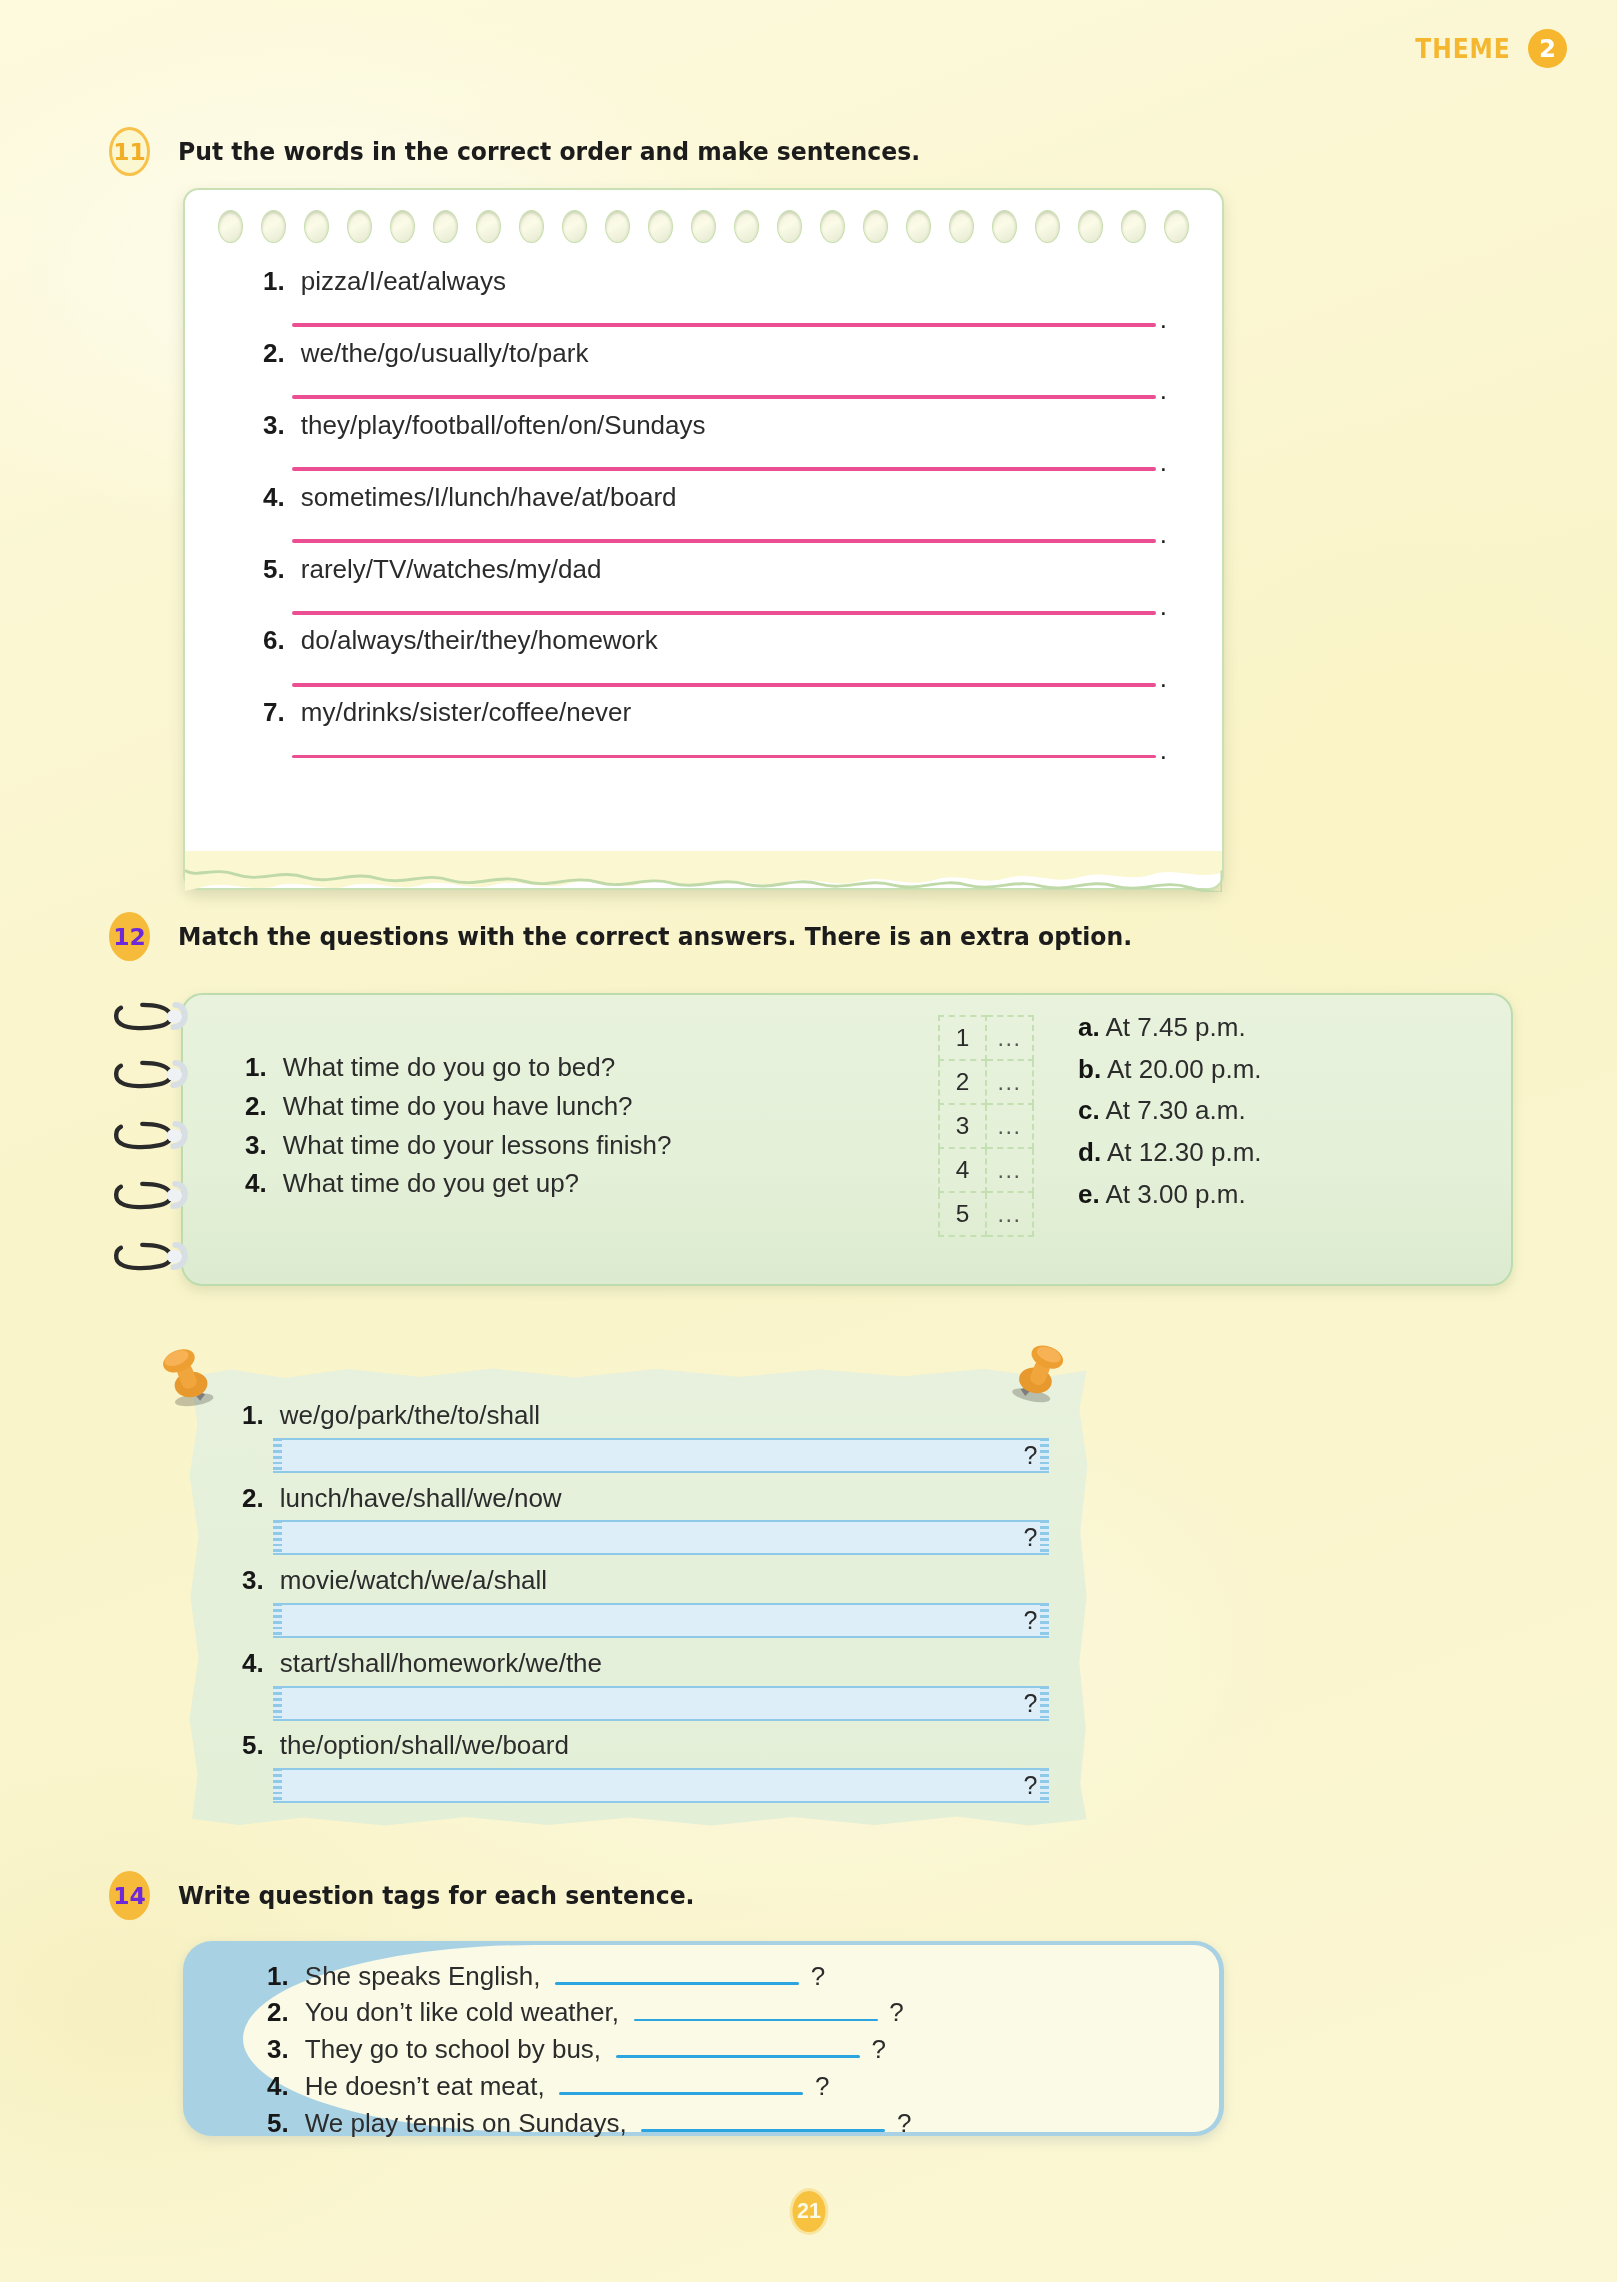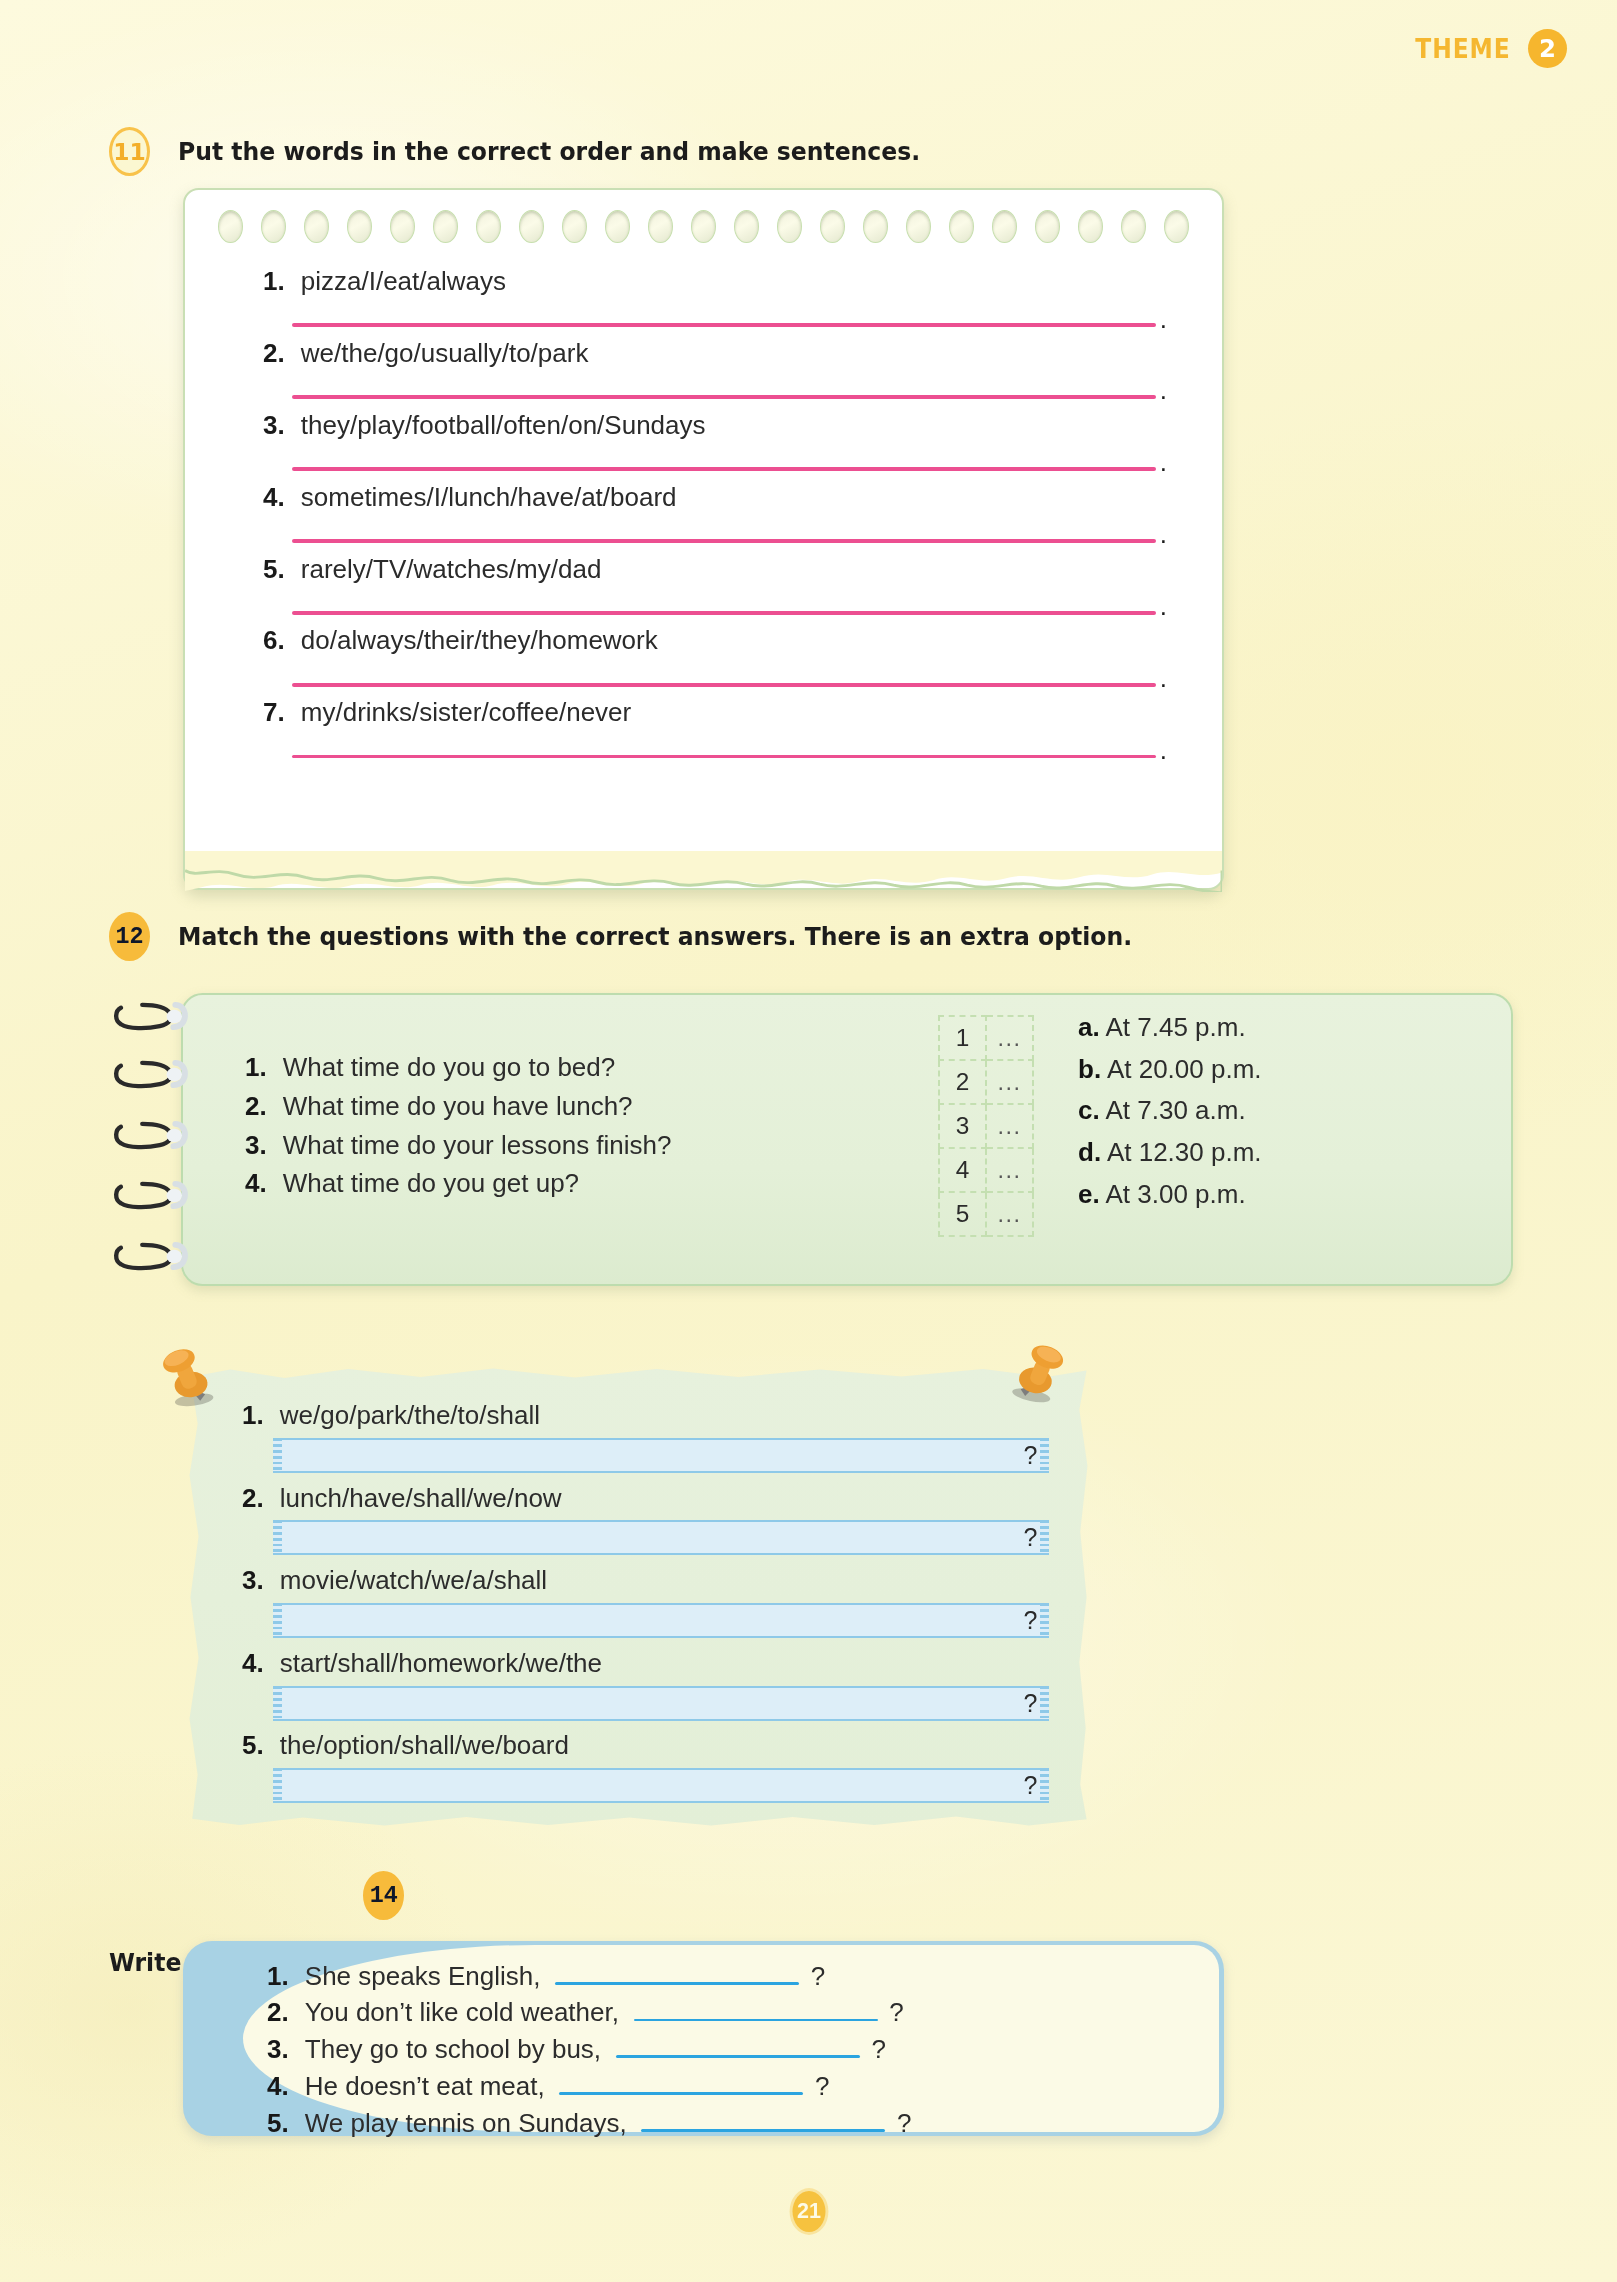--- a/index.html
+++ b/index.html
@@ -48,21 +48,21 @@
   
   .ex-head { position: absolute; display: flex; align-items: center; gap: 28px; }
   .ex-badge {
     width: 41px; height: 49px; border-radius: 50%;
     border: 3.4px solid #f8c24a; background: #fbf7d1;
     display: flex; align-items: center; justify-content: center;
     color: #f3ae28; font-weight: 700; font-size: 23.4px;
     font-family: "DejaVu Sans", sans-serif;
     flex: none;
   }
-  .ex-badge.filled { background: #f7bb3b; color: #0f172a; border-color: #f7bb3b; font-family: Liberation Mono, monospace; }
+  .ex-badge.filled { background: #f7bb3b; color: #6d28d9; border-color: #f7bb3b; }
   .ex-title {
     font-family: "DejaVu Sans", sans-serif;
     font-weight: 700; font-size: 25px; color: #1c1c1c;
     transform: scaleX(.94); transform-origin: left center;
     white-space: nowrap;
   }
 
   
   #ex11-card {
     position: absolute; left: 183px; top: 188px;
@@ -545,21 +545,21 @@
         <ellipse cx="30" cy="60" rx="20" ry="6" fill="rgba(80,80,70,.32)"></ellipse>
         <path d="M34 46 L18 56 L24 62 Z" fill="#7d7d7d"></path>
         <ellipse cx="31" cy="44" rx="17" ry="13" fill="#e8992e"></ellipse>
         <rect x="26" y="22" width="16" height="26" rx="7" fill="#f0a63d" transform="rotate(10 34 35)"></rect>
         <ellipse cx="38" cy="18" rx="17" ry="11" fill="#ee9f32" transform="rotate(10 38 18)"></ellipse>
         <ellipse cx="39" cy="15" rx="13" ry="7" fill="#f6b255" transform="rotate(10 39 15)"></ellipse>
       </svg>
     </div>
   </div>
 
-  <div class="ex-head" style="left:109px; top:1871px;flex-direction:column;">
+  <div class="ex-head" style="left:109px; top:1871px;">
     <div class="ex-badge filled">14</div>
     <div class="ex-title">Write question tags for each sentence.</div>
   </div>
 
   <div id="ex14-card">
     <div class="bubble-outer"></div>
     <div class="bubble-inner"></div>
     <div class="t14-list" id="ex14-list">
         <div class="t14-row">
           <span class="idx">1.</span>

